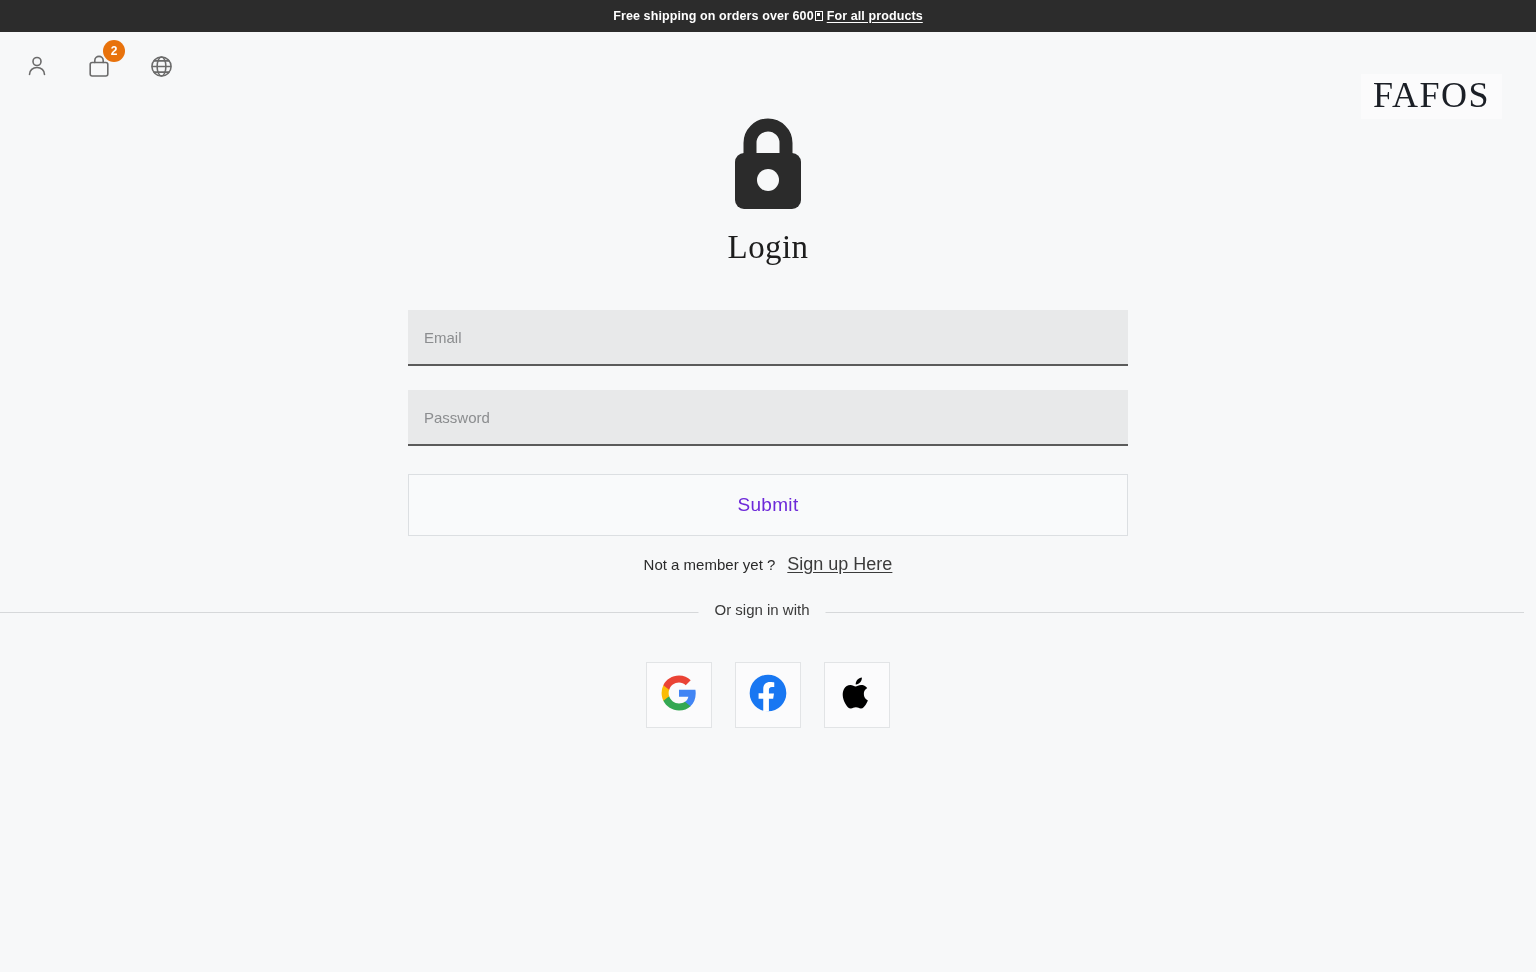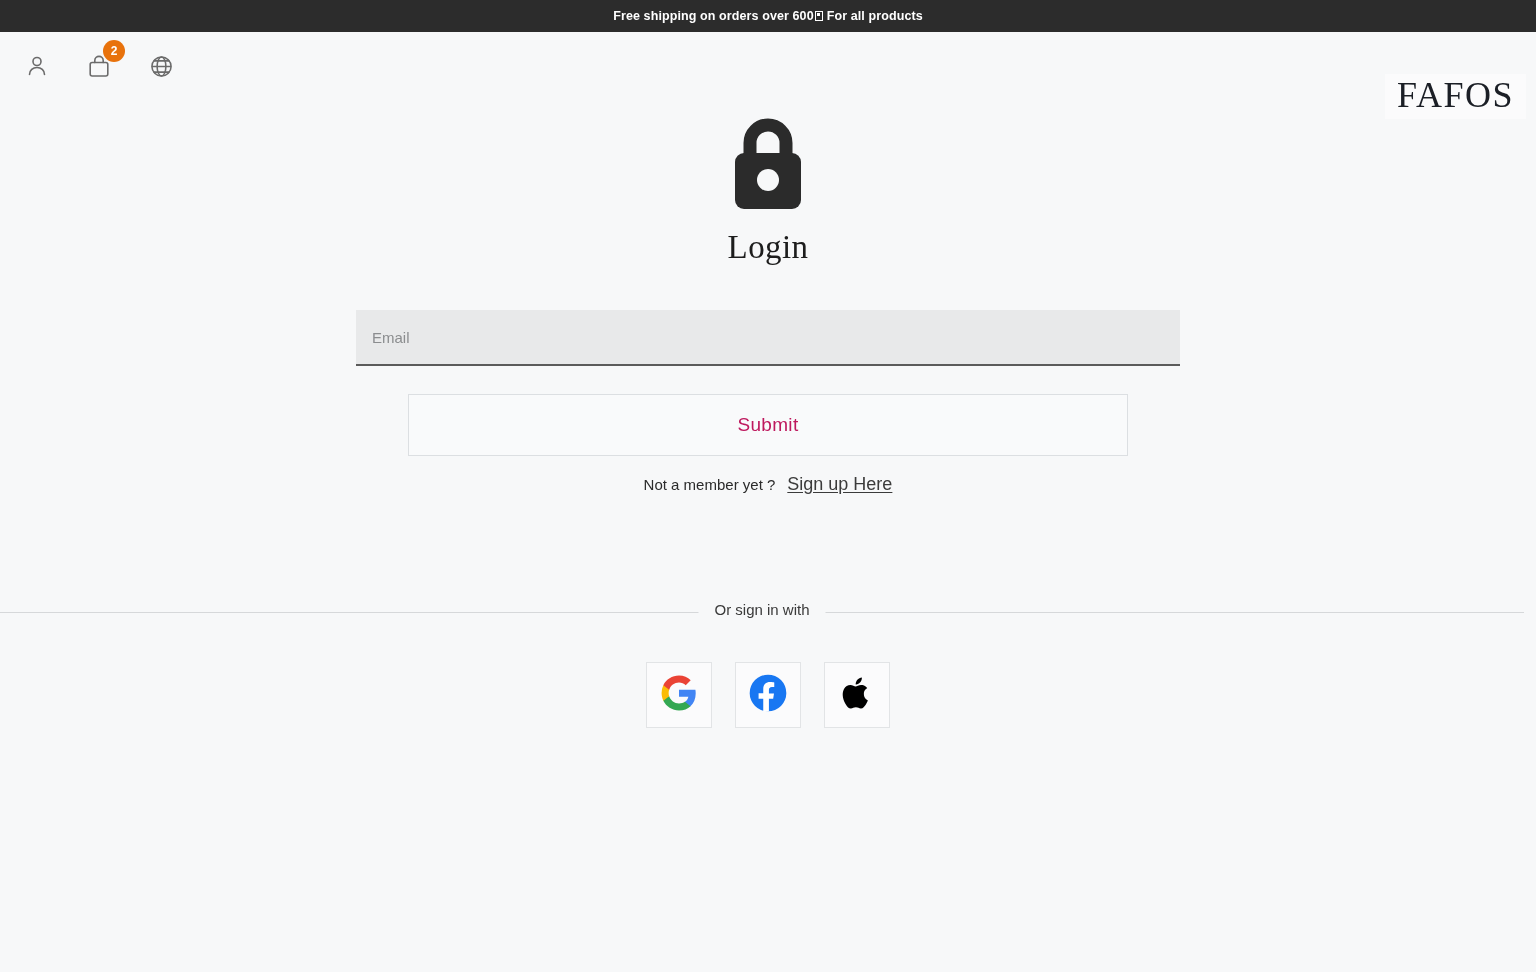--- a/index.html
+++ b/index.html
@@ -25,20 +25,21 @@
     display: flex;
     align-items: center;
     justify-content: center;
     gap: 4px;
     font-size: 12.5px;
     font-weight: bold;
     letter-spacing: 0.1px;
   }
   .announce-link {
     color: #ffffff;
+    text-decoration: underline;
     text-underline-offset: 2px;
     cursor: pointer;
     font-weight: bold;
     font-size: 12.5px;
   }
   .tofu {
     display: inline-block;
     width: 8px;
     height: 10px;
     border: 1px solid #ffffff;
@@ -90,21 +91,21 @@
     font-size: 12px;
     font-weight: bold;
     display: flex;
     align-items: center;
     justify-content: center;
     line-height: 1;
   }
 
   .brand-logo {
     position: absolute;
-    right: 10px;
+    right: 34px;
     top: 42px;
     font-family: "Liberation Serif", serif;
     font-size: 36px;
     letter-spacing: 1.5px;
     color: #1b1f26;
     background: #fbfbfc;
     padding: 3px 12px 6px 12px;
     line-height: 1;
     cursor: pointer;
   }
@@ -124,21 +125,21 @@
   .page-title {
     font-family: "Liberation Serif", serif;
     font-size: 33px;
     font-weight: normal;
     color: #1d1d1d;
     letter-spacing: 0.4px;
     margin-bottom: 44px;
   }
 
   .field {
-    width: 824px;
+    width: 720px;
     height: 56px;
     background: #e8e9ea;
     border: none;
     border-bottom: 2px solid #5b5b5b;
     padding: 0 16px;
     font-size: 15px;
     font-family: "Liberation Sans", sans-serif;
     color: #2b2b2b;
     outline: none;
     display: block;
@@ -146,21 +147,21 @@
   }
   .field::placeholder { color: #8b8d8f; }
 
   .submit-btn {
     width: 720px;
     height: 62px;
     background: #f9fafb;
     border: 1px solid #dcdfe2;
     font-size: 19px;
     font-family: "Liberation Sans", sans-serif;
-    color: #be185d;
+    color: #6d28d9;
     cursor: pointer;
     letter-spacing: 0.3px;
     margin-top: 4px;
   }
 
   .signup-row {
     margin-top: 18px;
     font-size: 15px;
     color: #2b2b2b;
     display: flex;
@@ -272,20 +273,21 @@
       <path d="M19 42V27a18 18 0 0 1 36 0v15" fill="none" stroke="#2b2b2b" stroke-width="13" stroke-linecap="round"></path>
       <rect x="4" y="37" width="66" height="56" rx="9" fill="#2b2b2b"></rect>
       <circle cx="37" cy="64" r="11" fill="#f7f8f9"></circle>
     </svg>
   </div>
 
   <h1 class="page-title">Login</h1>
 
   <input class="field" type="email" id="email-field" placeholder="Email" style="">
 
+  <input class="field" type="password" id="password-field" placeholder="Password" style="">
 
   <button class="submit-btn">Submit</button>
 
   <div class="signup-row">
     <span>Not a member yet ?</span>
     <span class="signup-link">Sign up Here</span>
   </div>
 
 </main>
 

